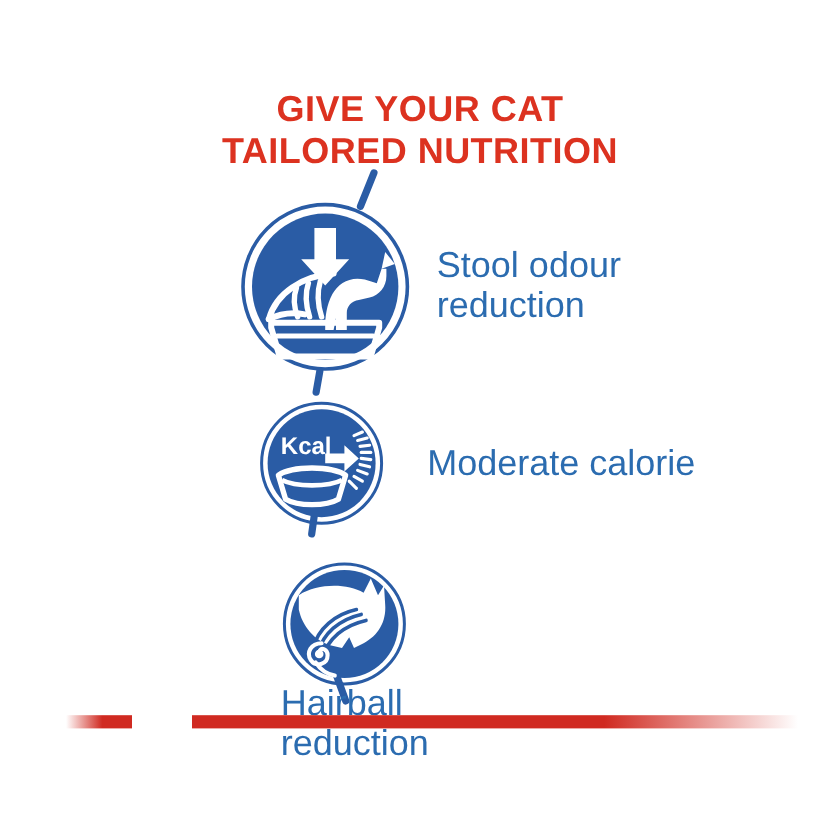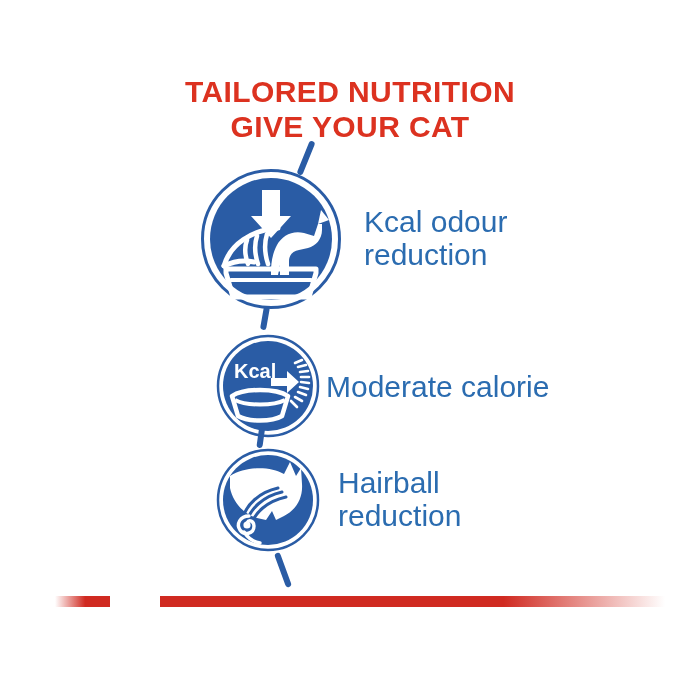--- a/index.html
+++ b/index.html
@@ -48,24 +48,24 @@
     color: #2B6CB0;
     font-family: "Liberation Sans", sans-serif;
     font-size: 30px;
     line-height: 33px;
     font-weight: 400;
     white-space: pre-line;
   }
 
   #feature-1 { left: 200px; top: 168px; }
   #feature-2 { left: 216px; top: 334px; justify-content: space-between; }
-  #feature-3 { left: 216px; top: 448px; }
+  #feature-3 { left: 216px; top: 468px; flex-direction: column; }
 
   #feature-1 .feature-label { margin-left: 22px; margin-top: -2px; }
-  #feature-2 .feature-label { margin-left: 6px; }
+  #feature-2 .feature-label { margin-left: 36px; }
   #feature-3 .feature-label { margin-left: 18px; margin-top: -2px; }
 
   .badge { display: block; flex: none; }
 
   
   .dash { position: absolute; background: #2A5CA5; border-radius: 3px; }
   #dash-top    { left: 303px; top: 140px; width: 6px; height: 36px;
                  transform: rotate(22deg); transform-origin: 50% 50%; }
   #dash-1-2    { left: 262px; top: 306px; width: 6px; height: 24px;
                  transform: rotate(10deg); transform-origin: 50% 50%; }
@@ -85,22 +85,22 @@
     left: 160px; width: 505px;
     background: linear-gradient(to right, #D02A21 0%, #D02A21 68%, rgba(208,42,33,0) 100%);
   }
 </style>
 </head>
 <body>
 
 <div id="page">
 
   <div class="headline">
+    <span class="ln">GIVE YOUR CAT</span>
     <span class="ln">TAILORED NUTRITION</span>
-    <span class="ln">GIVE YOUR CAT</span>
   </div>
 
   <div class="dash" id="dash-top"></div>
   <div class="dash" id="dash-1-2"></div>
   <div class="dash" id="dash-2-3"></div>
   <div class="dash" id="dash-bottom"></div>
 
   <div class="feature" id="feature-1">
 
     <svg class="badge" width="142" height="142" viewBox="0 0 142 142">
@@ -121,21 +121,21 @@
       <path d="M47 72 C44 80 45 88 48 96" fill="none" stroke="#ffffff" stroke-width="4.5" stroke-linecap="round"></path>
       <path d="M57 68 C54 77 55 87 58 96" fill="none" stroke="#ffffff" stroke-width="4.5" stroke-linecap="round"></path>
       <path d="M67 66 C64 76 65 87 68 96" fill="none" stroke="#ffffff" stroke-width="4.5" stroke-linecap="round"></path>
 
       <path d="M118 56 l-4 12 l-10 -3 c-12 -3 -22 3 -27 12
                c-5 9 -6 20 -6 26 l0 4 h7 l2 -10 l0 10 h9 l0 -14
                c0 -6 4 -10 10 -11 l9 -2 c8 -2 14 -9 14 -18 l0 -6 z" fill="#ffffff"></path>
       <path d="M118 56 l3 -14 l8 10 z" fill="#ffffff"></path>
     </svg>
 
-    <div class="feature-label">Kcal odour
+    <div class="feature-label">Stool odour
 reduction</div>
   </div>
 
   <div class="feature" id="feature-2">
 
     <svg class="badge" width="104" height="104" viewBox="0 0 104 104">
       <circle cx="52" cy="52" r="50" fill="none" stroke="#2A5CA5" stroke-width="2.5"></circle>
       <circle cx="52" cy="52" r="45" fill="#2A5CA5"></circle>
 
       <text x="18" y="44" font-family="Liberation Sans, sans-serif" font-size="20" font-weight="bold" fill="#ffffff">Kcal</text>

